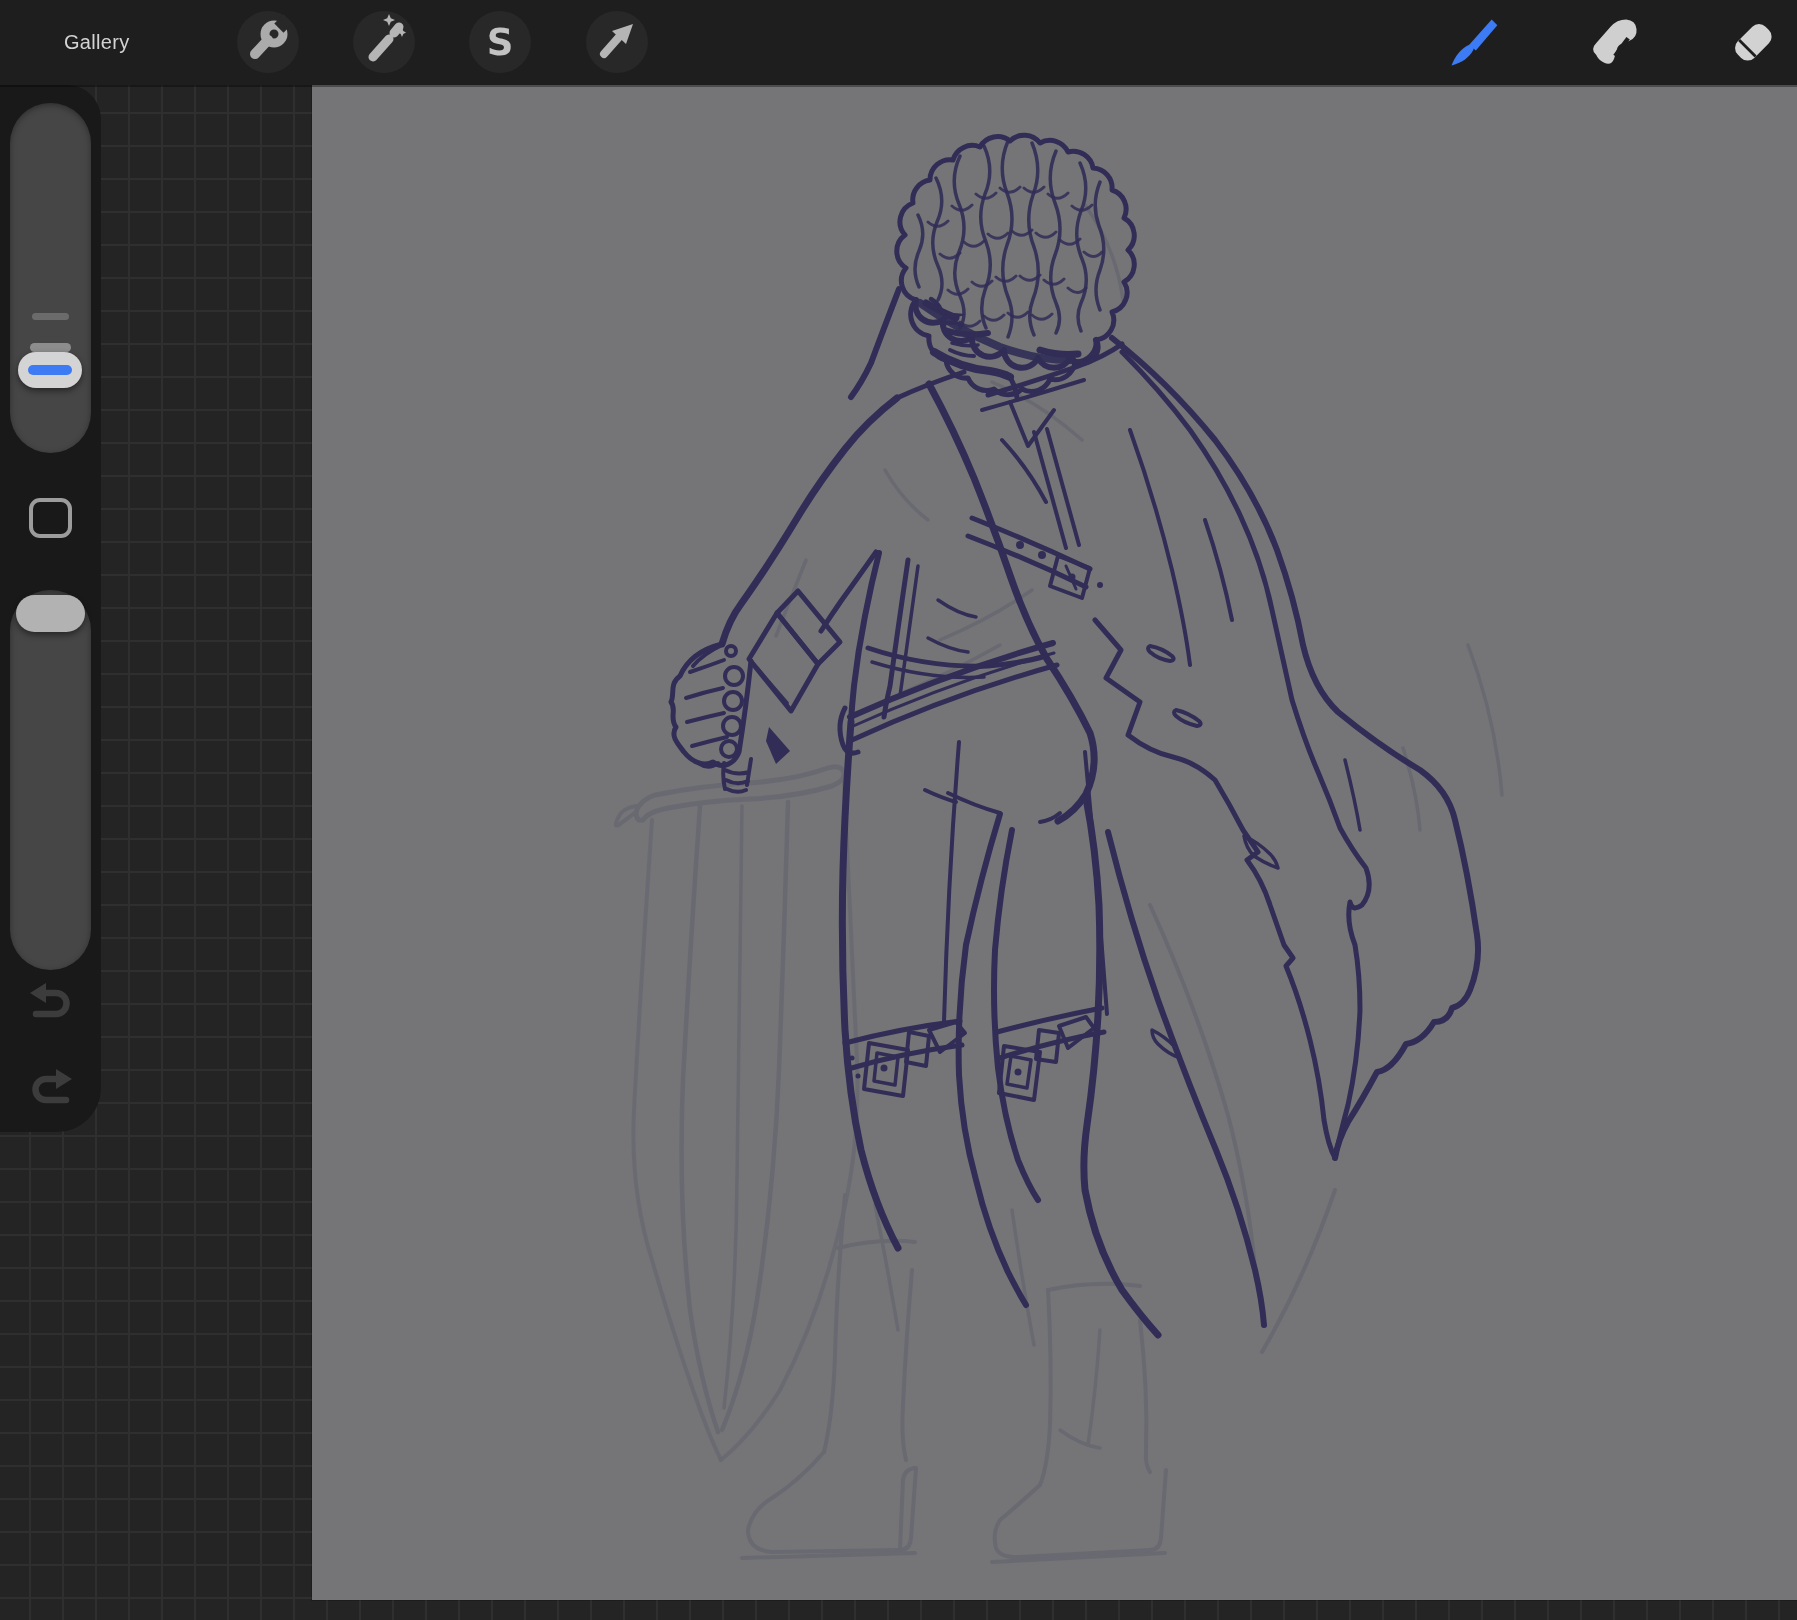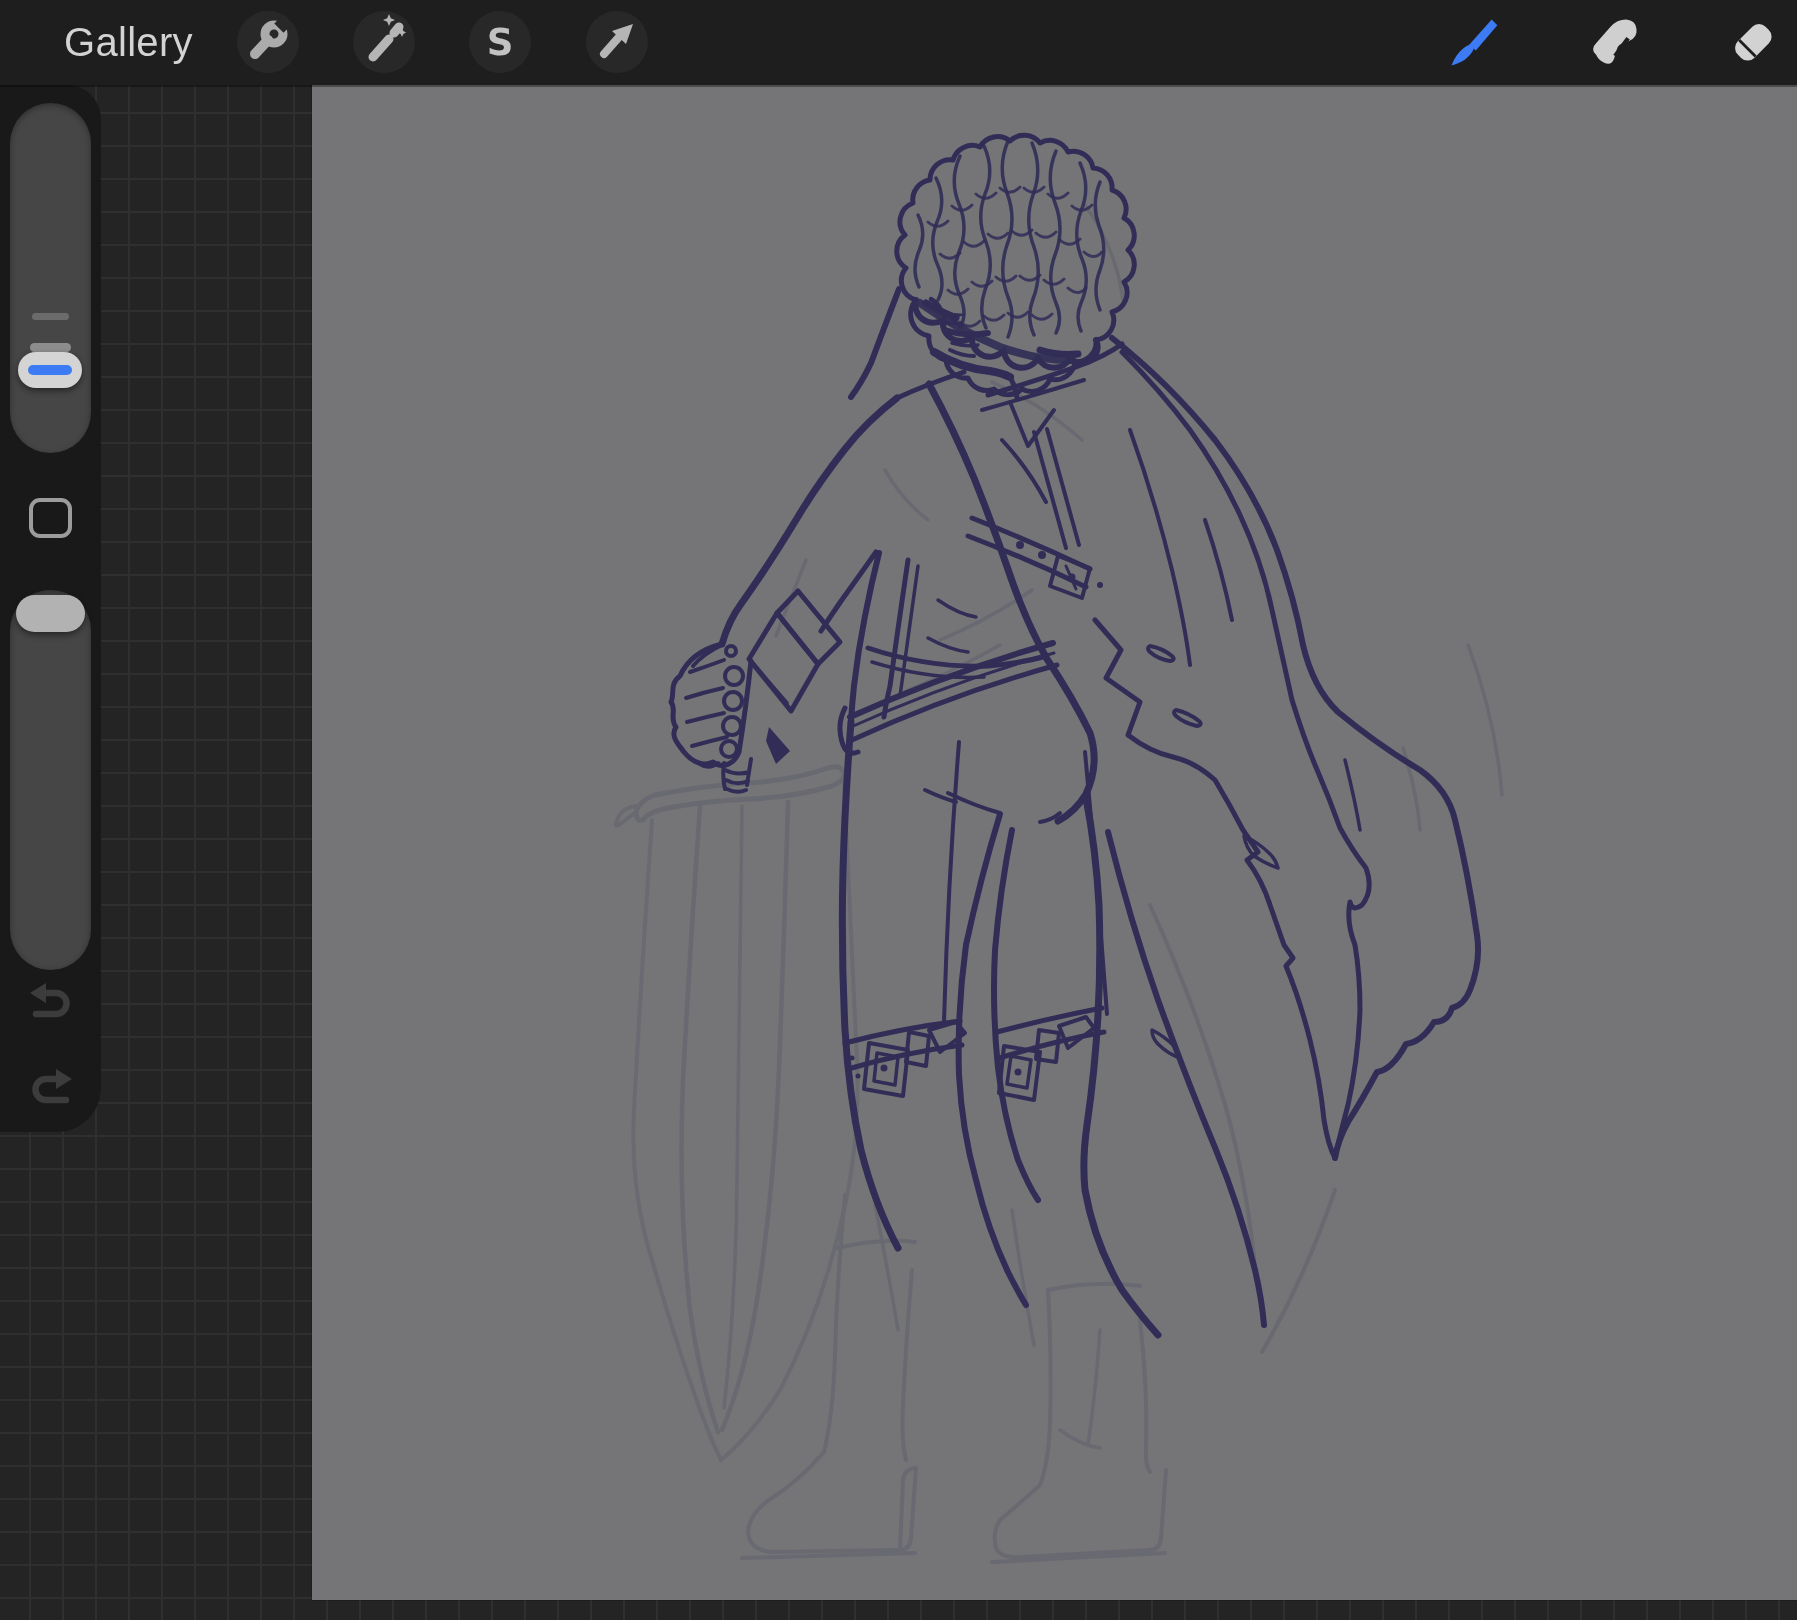--- a/index.html
+++ b/index.html
@@ -2,21 +2,21 @@
 <html style="--accent_blue: #3d7bf4; --topbar_bg: #1e1e1e; --panel_bg: #191919; --workspace_bg: #242424; --canvas_gray: #757578; --ink: #312d57; --faint_sketch: #696971;"><head>
 <meta charset="utf-8">
 <style>
   html,body{margin:0;padding:0;background:#101010;}
   body{width:1797px;height:1620px;position:relative;overflow:hidden;
        font-family:"Liberation Sans",sans-serif;}
   .topbar{position:absolute;left:0;top:0;width:1797px;height:85px;
           background:var(--topbar_bg,#1e1e1e);z-index:10;
           box-shadow:0 2px 0 rgba(0,0,0,.35);}
   .gallery{position:absolute;left:64px;top:0;height:85px;line-height:85px;
-           font-size:40px;color:#d3d3d3;letter-spacing:.3px;cursor:default;}
+           font-size:20px;color:#d3d3d3;letter-spacing:.3px;cursor:default;}
   .tool-circle{position:absolute;top:11px;width:62px;height:62px;border-radius:50%;
                background:#282828;display:flex;align-items:center;justify-content:center;}
   #btn-actions{left:237px}#btn-adjustments{left:353px}
   #btn-selection{left:469px}#btn-transform{left:586px}
   .right-tool{position:absolute;top:13px;width:58px;height:58px;
               display:flex;align-items:center;justify-content:center;}
   #btn-paint{left:1444px}#btn-smudge{left:1586px}#btn-erase{left:1724px}
 
   .workspace{position:absolute;left:0;top:85px;width:1797px;height:1535px;
     background-color:var(--workspace_bg,#242424);

